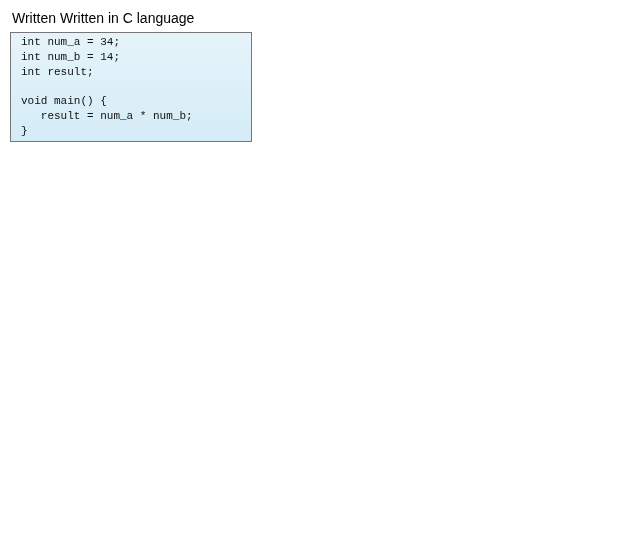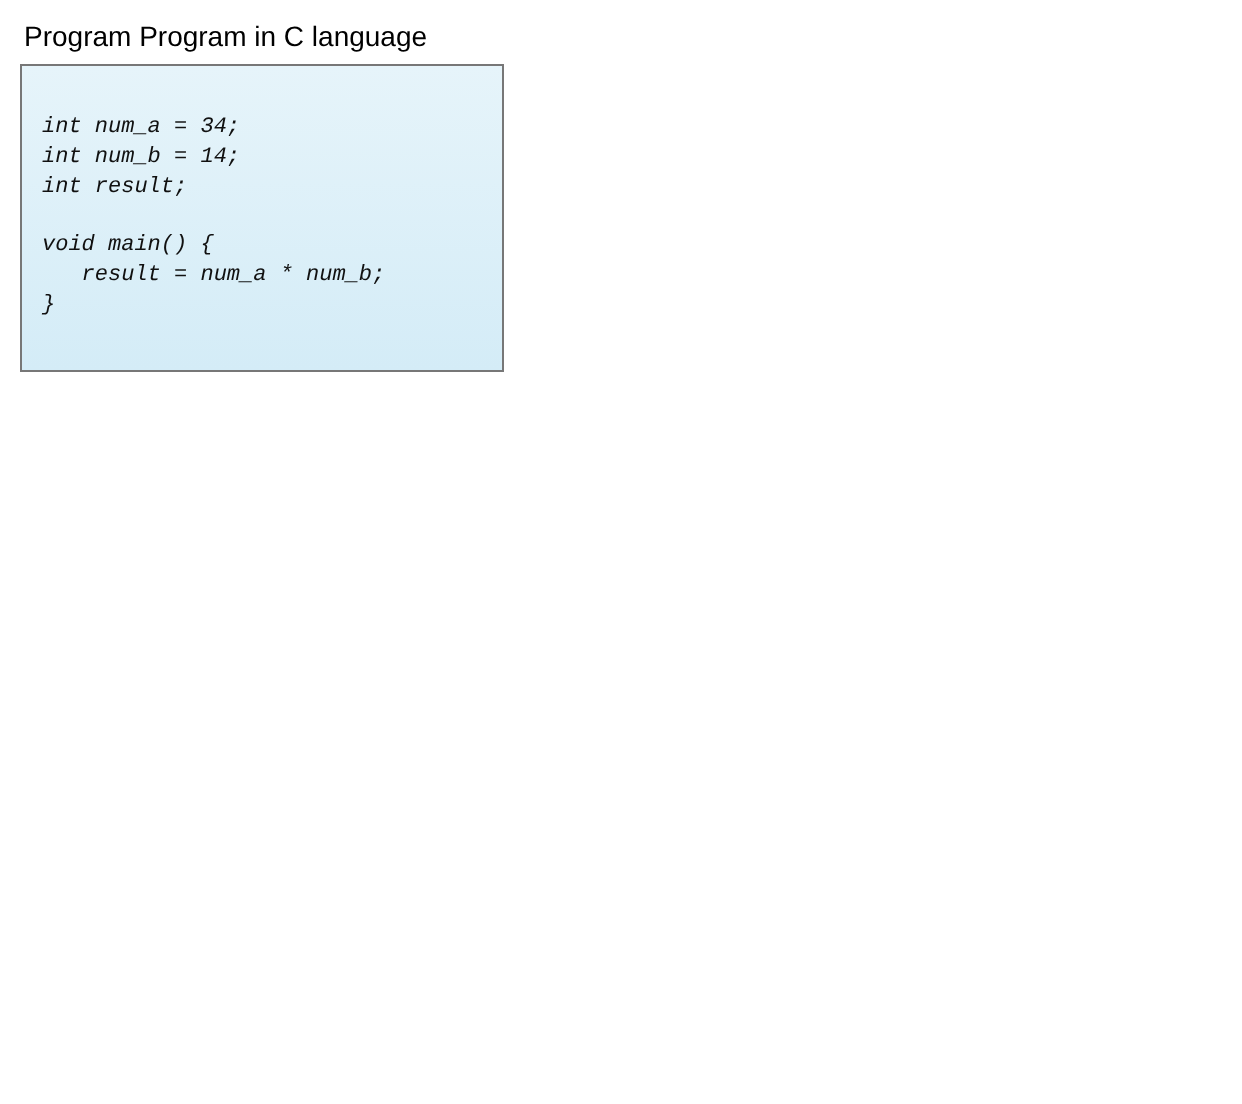--- a/index.html
+++ b/index.html
@@ -15,23 +15,22 @@
     margin: 0 0 6px 2px;
   }
   .c-code-box {
     width: 220px;
     border: 1px solid #777;
     background: linear-gradient(#e6f4fa, #d4ecf7);
     font-family: "Courier New", monospace;
     font-size: 11px;
     line-height: 1.35;
     white-space: pre;
-    padding: 24px 10px;
+    padding: 2px 10px;
     color: #111;
-    font-style: italic;
   }
   .arrow-wrap {
     position: absolute;
     left: 105px;
     top: 165px;
     width: 190px;
     height: 120px;
   }
   .stage {
     position: relative;
@@ -64,21 +63,21 @@
   }
   
   #p1 { left: 0px;  top: 0px;  width: 174px; height: 410px; z-index: 1; }
   #p2 { left: 38px; top: 22px; width: 174px; height: 410px; z-index: 2; }
   #p3 { left: 76px; top: 44px; width: 174px; height: 410px; z-index: 3; }
   #p4 { left: 114px; top: 66px; width: 195px; height: 420px; z-index: 4; }
 </style>
 </head>
 <body>
 
-<div class="title">Program Program in C language</div>
+<div class="title">Written Written in C language</div>
 
 <div class="c-code-box">int num_a = 34;
 int num_b = 14;
 int result;
 
 void main() {
    result = num_a * num_b;
 }</div>
 
 <div class="stage">

